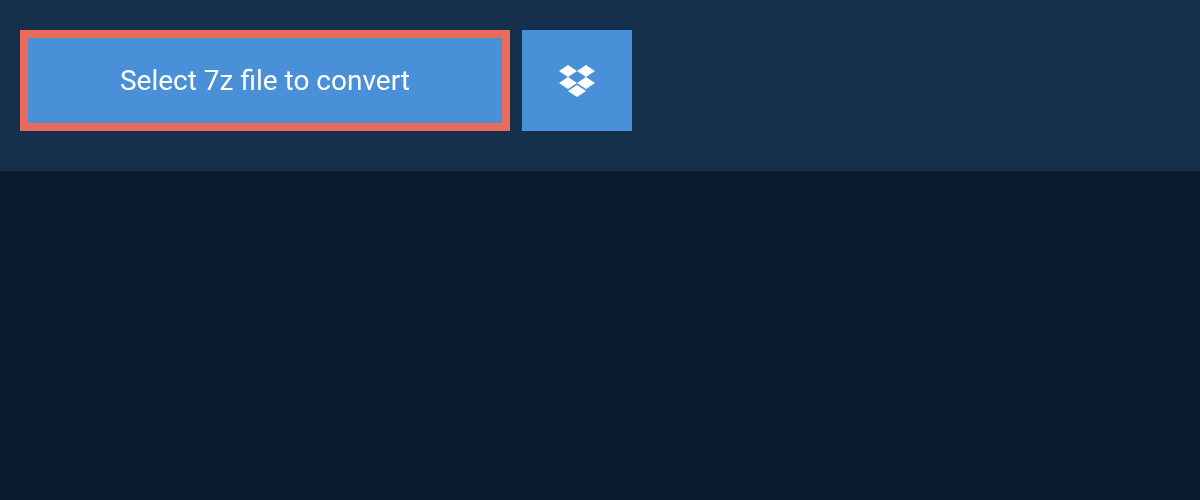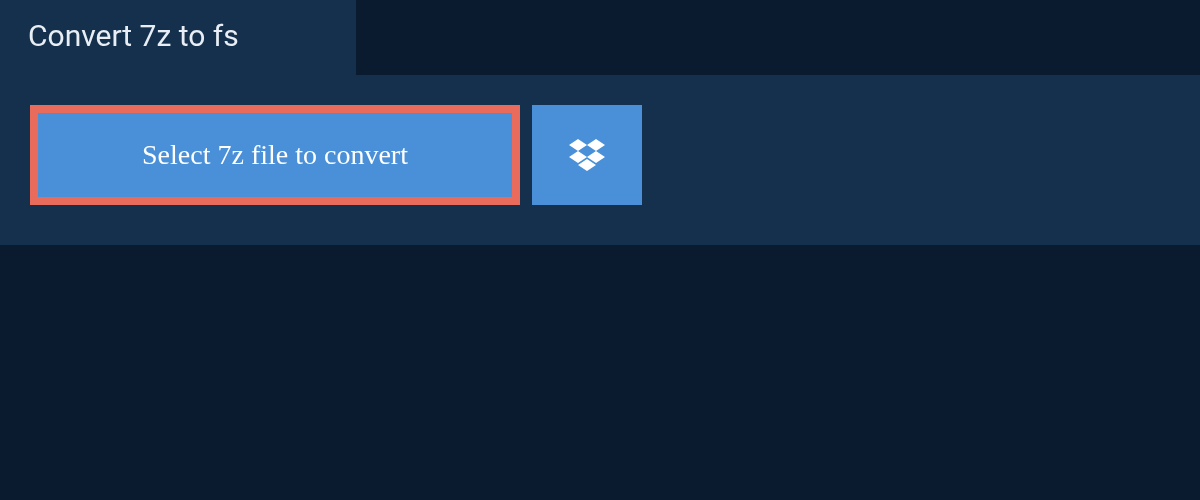--- a/index.html
+++ b/index.html
@@ -27,24 +27,23 @@
       font-size: 30px;
       font-weight: 400;
       padding: 18px 28px 22px 28px;
       min-width: 356px;
     }
     .tab-spacer {
       flex: 1;
       background: #0a1a2f;
     }
     .content {
-      padding: 30px 30px 40px 30px;
+      padding: 30px 30px 40px 20px;
       display: flex;
       gap: 12px;
-      font-family: Liberation Serif, serif;
     }
     .select-btn {
       background: #4a90d9;
       border: 8px solid #e86b5c;
       color: #ffffff;
       font-size: 28px;
       font-weight: 400;
       padding: 26px 44px;
       cursor: pointer;
       display: flex;
@@ -63,23 +62,20 @@
     .dropbox-icon {
       width: 36px;
       height: 32px;
       fill: #ffffff;
     }
   </style>
 </head>
 <body>
 
 <div class="tab-bar">
-  <div class="tab">
-    <span>Convert 7z to fs</span>
-  </div>
   <div class="tab-spacer"></div>
 </div>
 
 <div class="panel">
   <div class="content">
     <div class="select-btn">
       <span>Select 7z file to convert</span>
     </div>
     <div class="dropbox-btn">
       <svg class="dropbox-icon" viewBox="0 0 36 32">

